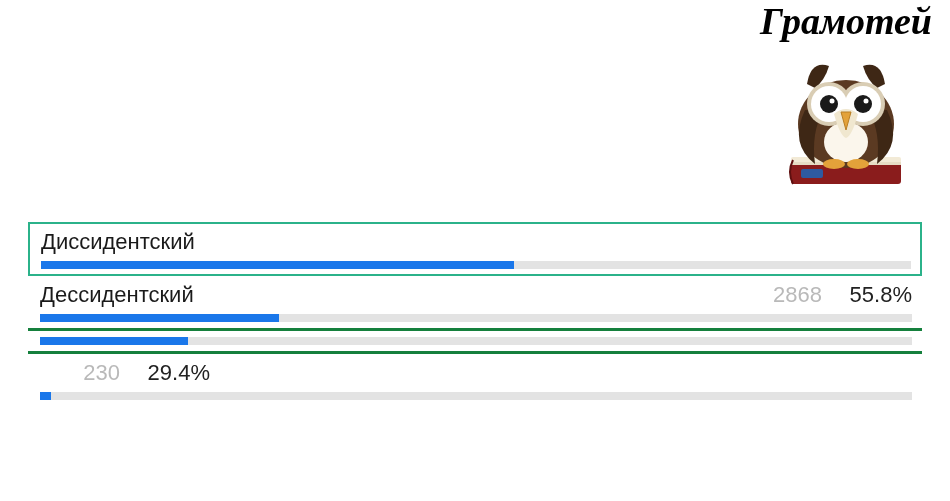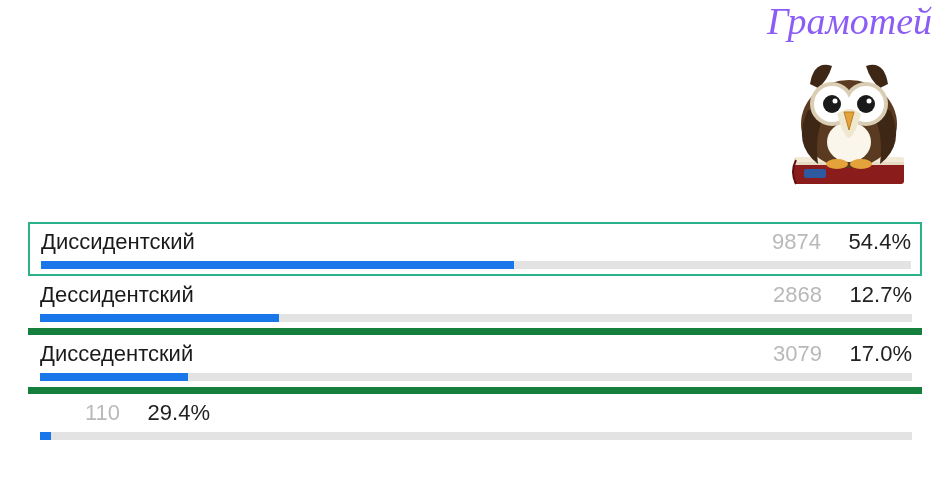--- a/index.html
+++ b/index.html
@@ -14,40 +14,40 @@
   .header {
     position: absolute;
     top: 2px;
     right: 18px;
     text-align: center;
   }
   .brand-title {
     font-family: "Brush Script MT", "Lucida Handwriting", cursive;
     font-size: 38px;
     font-style: italic;
-    font-weight: normal;
-    color: #8b5cf6;
+    font-weight: bold;
+    color: #000000;
     line-height: 1;
     margin-bottom: 2px;
   }
   .owl-icon {
     display: block;
     margin: 0 auto;
   }
   .chart {
     position: absolute;
     top: 222px;
     left: 28px;
     right: 28px;
   }
   .row {
     position: relative;
     box-sizing: border-box;
     padding: 6px 10px 6px 12px;
-    border-bottom: 7px solid #15803d;
+    border-bottom: 3px solid #15803d;
   }
   .row:last-child { border-bottom: none; }
   .row.highlight {
     border: 2px solid #2bb28a;
     padding: 5px 9px 5px 11px;
   }
   .row-top {
     display: flex;
     align-items: baseline;
     justify-content: space-between;
@@ -126,57 +126,46 @@
 
     <ellipse cx="63" cy="122" rx="11" ry="5" fill="#e3a23a"></ellipse>
     <ellipse cx="87" cy="122" rx="11" ry="5" fill="#e3a23a"></ellipse>
   </svg>
 </div>
 
 <div class="chart" id="chart">
     <div class="row highlight">
       <div class="row-top">
         <div class="label">Диссидентский</div>
-        <div class="nums">
-          <div class="count">9874</div>
-          <div class="pct">54.4%</div>
-        </div>
       </div>
       <div class="bar-track">
         <div class="bar-fill" style="width: 54.4%;"></div>
       </div>
     </div>
     <div class="row">
       <div class="row-top">
         <div class="label">Дессидентский</div>
         <div class="nums">
           <div class="count">2868</div>
-          <div class="pct">12.7%</div>
+          <div class="pct">55.8%</div>
         </div>
       </div>
       <div class="bar-track">
         <div class="bar-fill" style="width: 27.4%;"></div>
       </div>
     </div>
     <div class="row">
-      <div class="row-top">
-        <div class="label">Дисседентский</div>
-        <div class="nums">
-          <div class="count">3079</div>
-          <div class="pct">17.0%</div>
-        </div>
-      </div>
       <div class="bar-track">
         <div class="bar-fill" style="width: 17%;"></div>
       </div>
     </div>
     <div class="row">
       <div class="row-top">
         <div class="nums">
-          <div class="count">110</div>
+          <div class="count">230</div>
           <div class="pct">29.4%</div>
         </div>
       </div>
       <div class="bar-track">
         <div class="bar-fill" style="width: 1.3%;"></div>
       </div>
     </div>
   </div>
 
 </body></html>

